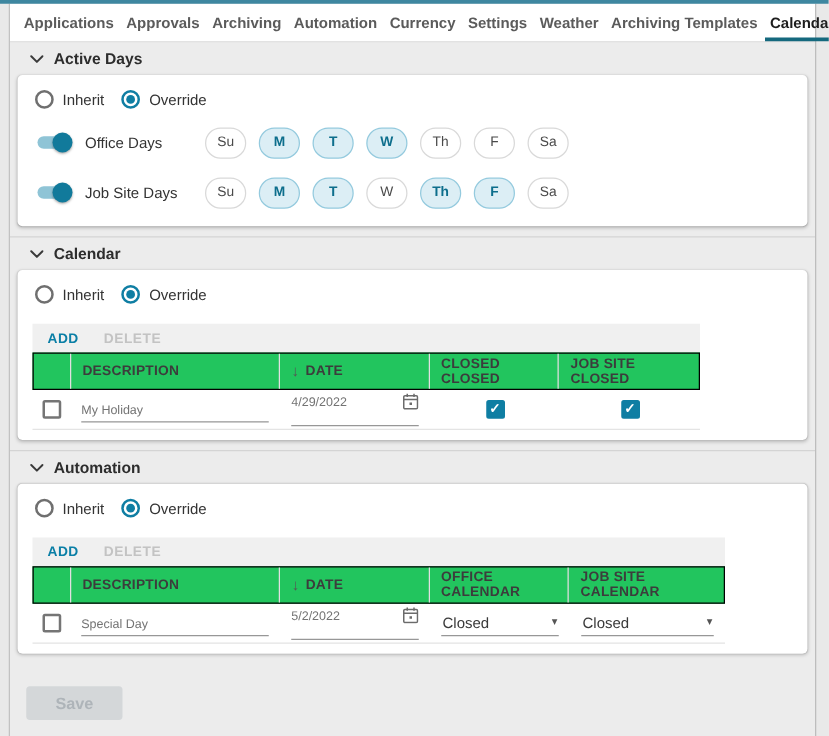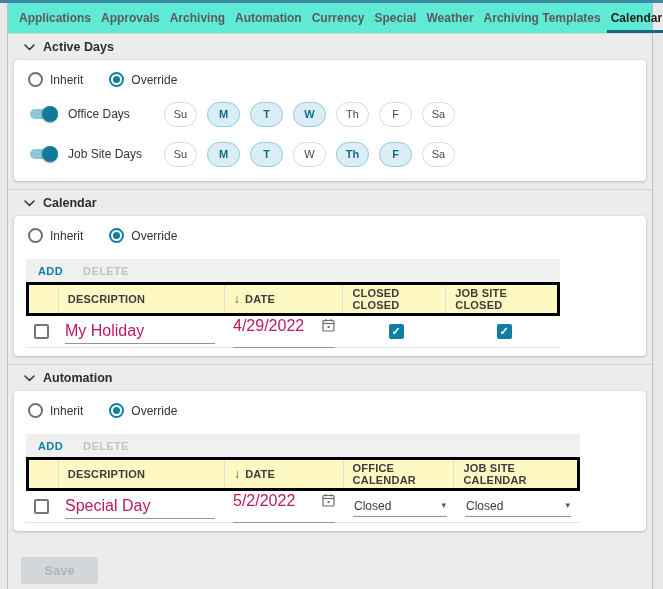--- a/index.html
+++ b/index.html
@@ -10,42 +10,42 @@
     -webkit-font-smoothing:antialiased;
   }
   .top-accent{position:absolute;top:0;left:0;right:0;height:3px;background:#3e87a0;z-index:5}
   .frame{
     position:absolute;top:3px;left:7px;width:646px;bottom:0;
     background:#ececec;border-left:1px solid #c2c2c2;border-right:1px solid #bdbdbd;
     box-sizing:border-box;
   }
   
   .tabbar{
-    height:30px;background:#5eead4;border-bottom:1px solid #d9d9d9;
+    height:30px;background:#ffffff;border-bottom:1px solid #d9d9d9;
     display:flex;align-items:stretch;justify-content:space-between;padding:0 6px;
   }
   .tab{
     display:flex;align-items:center;padding:0 5px;position:relative;
     font-size:12px;font-weight:bold;color:#5b5b5b;cursor:pointer;white-space:nowrap;
   }
   .tab.active{color:#1e1e1e}
   .tab.active::after{content:"";position:absolute;left:1px;right:1px;bottom:0;height:3px;background:#15697e}
   
   .section{border-top:1px solid #d4d4d4}
   .section.first{border-top:none}
   .sec-header{display:flex;align-items:center;gap:8px;padding:6px 0 5px 16px}
   .sec-title{font-size:12.5px;font-weight:bold;color:#2d2d2d}
   .chev{display:block}
   .card{
     background:#fff;border-radius:4px;margin:1px 6px 8px 6px;
     box-shadow:0 1px 3px rgba(0,0,0,.22), 0 0 1px rgba(0,0,0,.14);
   }
   .card-inner{padding:8px 12px 8px 12px}
   
-  .radio-row{display:flex;align-items:center;gap:26px;padding:4px 2px 12px 2px}
+  .radio-row{display:flex;align-items:center;gap:14px;padding:4px 2px 12px 2px}
   .radio{display:flex;align-items:center;gap:7px;cursor:pointer}
   .radio-circle{
     width:15px;height:15px;border-radius:50%;border:2px solid #6f6f6f;background:#fff;
     box-sizing:border-box;display:flex;align-items:center;justify-content:center;flex:0 0 auto;
   }
   .radio-dot{width:7px;height:7px;border-radius:50%;background:#0f7ea3;display:none}
   .radio.checked .radio-circle{border-color:#0f7ea3}
   .radio.checked .radio-dot{display:block}
   .radio-label{font-size:12px;color:#333}
   
@@ -66,21 +66,21 @@
     display:flex;align-items:center;justify-content:center;cursor:pointer;
   }
   .pill.selected{background:#dceef5;border-color:#94cade;color:#0d6e8c;font-weight:bold}
   
   .grid{margin-top:4px}
   .grid.holidays{width:534px}
   .grid.exceptions{width:554px}
   .grid-toolbar{display:flex;align-items:center;gap:20px;background:#f0f0f0;height:23px;padding:0 12px;box-sizing:border-box}
   .toolbar-add{font-size:11px;font-weight:bold;color:#0b7fa6;letter-spacing:.4px;cursor:pointer}
   .toolbar-delete{font-size:11px;font-weight:bold;color:#c3c3c3;letter-spacing:.4px}
-  .thead{display:flex;background:#fef9c3;border:3px solid #000000;box-sizing:border-box}
+  .thead{display:flex;background:#22c55e;border:1px solid #000000;box-sizing:border-box}
   .th{
     display:flex;align-items:center;gap:5px;height:28px;box-sizing:border-box;padding:0 9px;
     font-size:11px;font-weight:bold;color:#3c3c3c;border-right:1px solid #e0e0e0;letter-spacing:.2px;
   }
   .th:last-child{border-right:none}
   .sort-arrow{font-size:12px;font-weight:normal;color:#555}
   .trow{display:flex;align-items:center;height:31px;border-bottom:1px solid #e4e4e4}
   .td{box-sizing:border-box;padding:0 9px}
   .td.center{display:flex;justify-content:center;padding:0}
   
@@ -90,21 +90,21 @@
   
   .checkbox{
     width:15px;height:15px;box-sizing:border-box;border:2px solid #757575;border-radius:2px;
     background:#fff;display:flex;align-items:center;justify-content:center;cursor:pointer;flex:0 0 auto;
   }
   .checkbox.checked{background:#0f7ea3;border-color:#0f7ea3}
   .check-glyph{display:none;color:#fff;font-size:11px;font-weight:bold;line-height:1}
   .checkbox.checked .check-glyph{display:block}
   .line-input{
     border:none;border-bottom:1px solid #979797;background:transparent;outline:none;
-    font-family:inherit;font-size:16px;color:#be185d;width:100%;padding:2px 0 3px 0;
+    font-family:inherit;font-size:10px;color:#737373;width:100%;padding:2px 0 3px 0;
   }
   .date-wrap{display:flex;align-items:center;gap:4px;border-bottom:1px solid #979797;padding-bottom:12px}
   .date-wrap .line-input{border-bottom:none;flex:1;min-width:0;padding-bottom:0}
   .cal-btn{background:none;border:none;padding:0;cursor:pointer;display:flex;align-items:center}
   .select{
     display:flex;align-items:center;justify-content:space-between;gap:6px;
     border-bottom:1px solid #979797;padding:2px 1px 3px 1px;font-size:12px;color:#3a3a3a;cursor:pointer;
   }
   .select-arrow{font-size:9px;color:#555;line-height:1}
   
@@ -131,21 +131,21 @@
     <div class="tab">
         <span>Archiving</span>
       </div>
     <div class="tab">
         <span>Automation</span>
       </div>
     <div class="tab">
         <span>Currency</span>
       </div>
     <div class="tab">
-        <span>Special</span>
+        <span>Settings</span>
       </div>
     <div class="tab">
         <span>Weather</span>
       </div>
     <div class="tab">
         <span>Archiving Templates</span>
       </div>
     <div class="tab active">
         <span>Calendar</span>
       </div>

